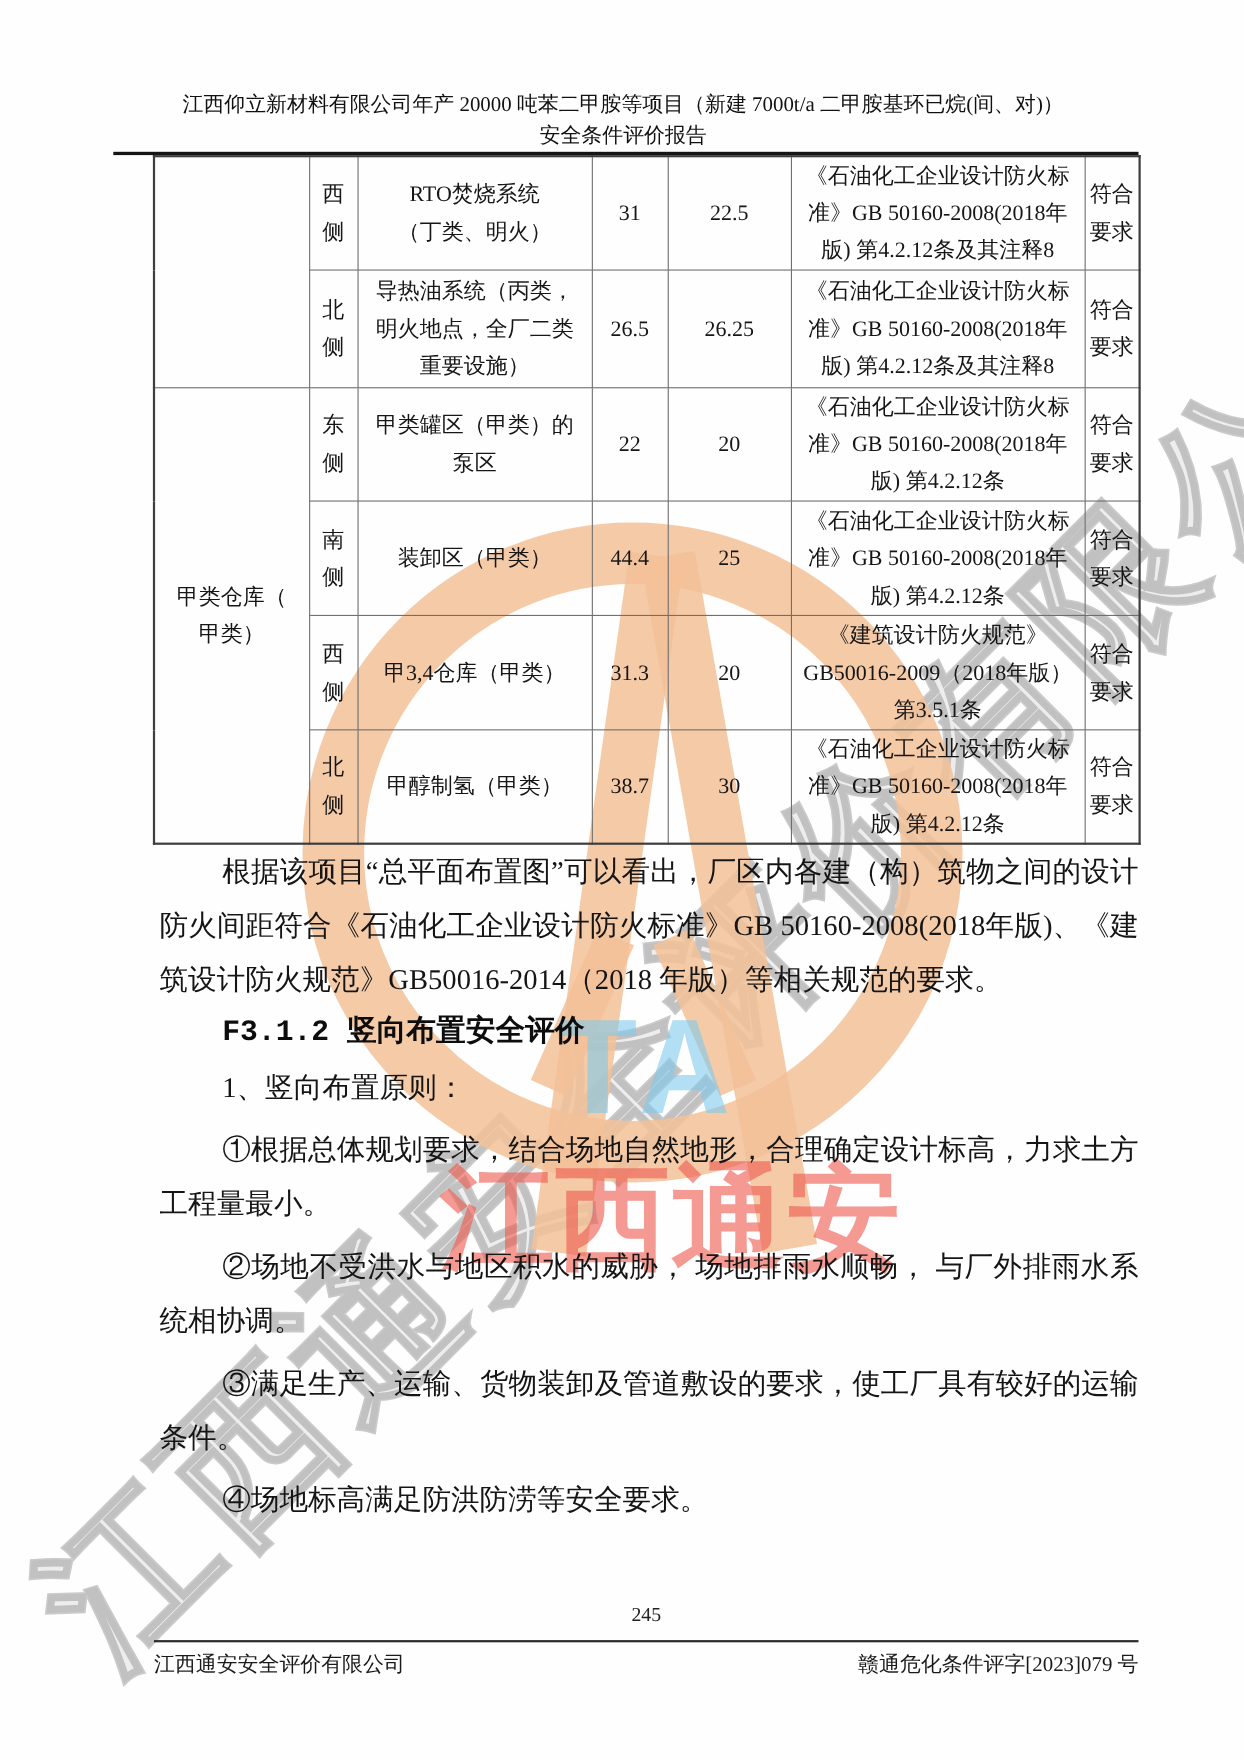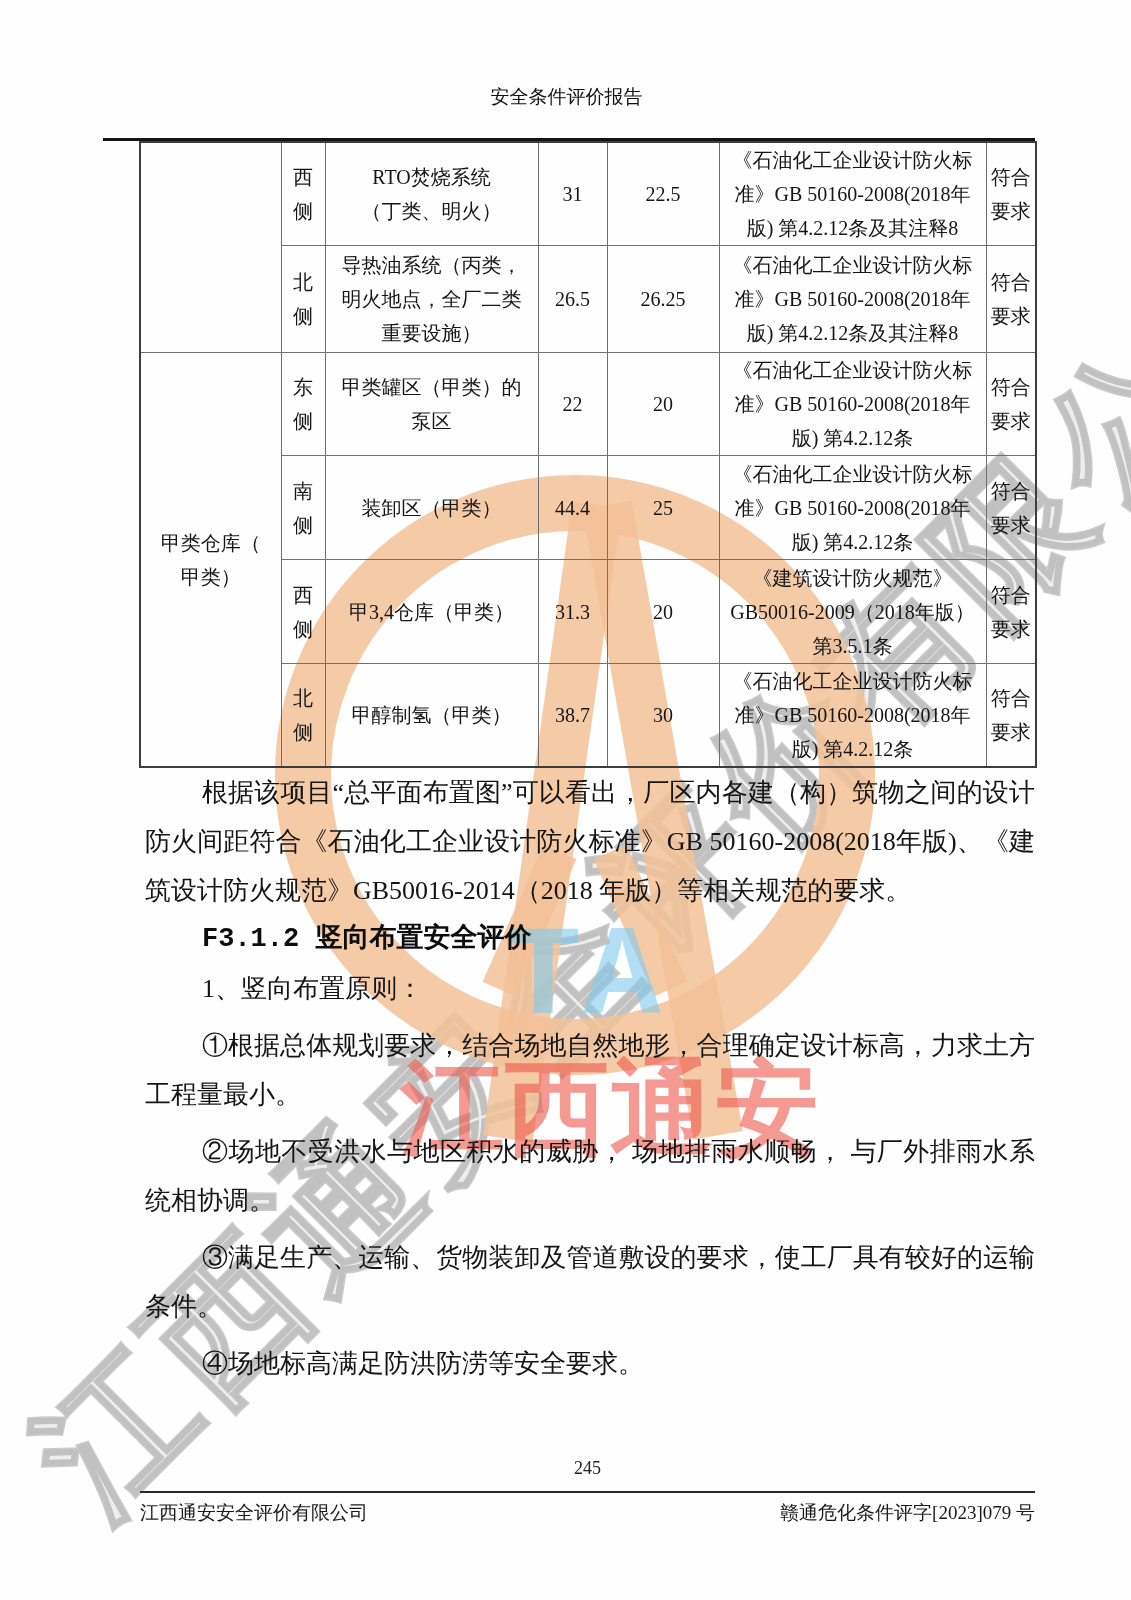--- a/index.html
+++ b/index.html
@@ -103,20 +103,21 @@
   <div class="wm wm-bar wm-leg-left"></div>
   <div class="wm wm-bar wm-leg-right"></div>
   <div class="wm wm-bar wm-chevron-left"></div>
   <div class="wm wm-bar wm-chevron-right"></div>
   <div class="wm wm-ta">TA</div>
   <div class="wm wm-red">江西通安</div>
 
   <div class="content">
 
     <div class="header">
+      <div>江西仰立新材料有限公司年产 20000 吨苯二甲胺等项目（新建 7000t/a 二甲胺基环已烷(间、对)）</div>
       <div class="sub">安全条件评价报告</div>
     </div>
     <div class="header-rule"></div>
 
     <table class="spacing">
       <colgroup>
         <col style="width:141px">
           <col style="width:44px">
           <col style="width:213px">
         <col style="width:69px">

